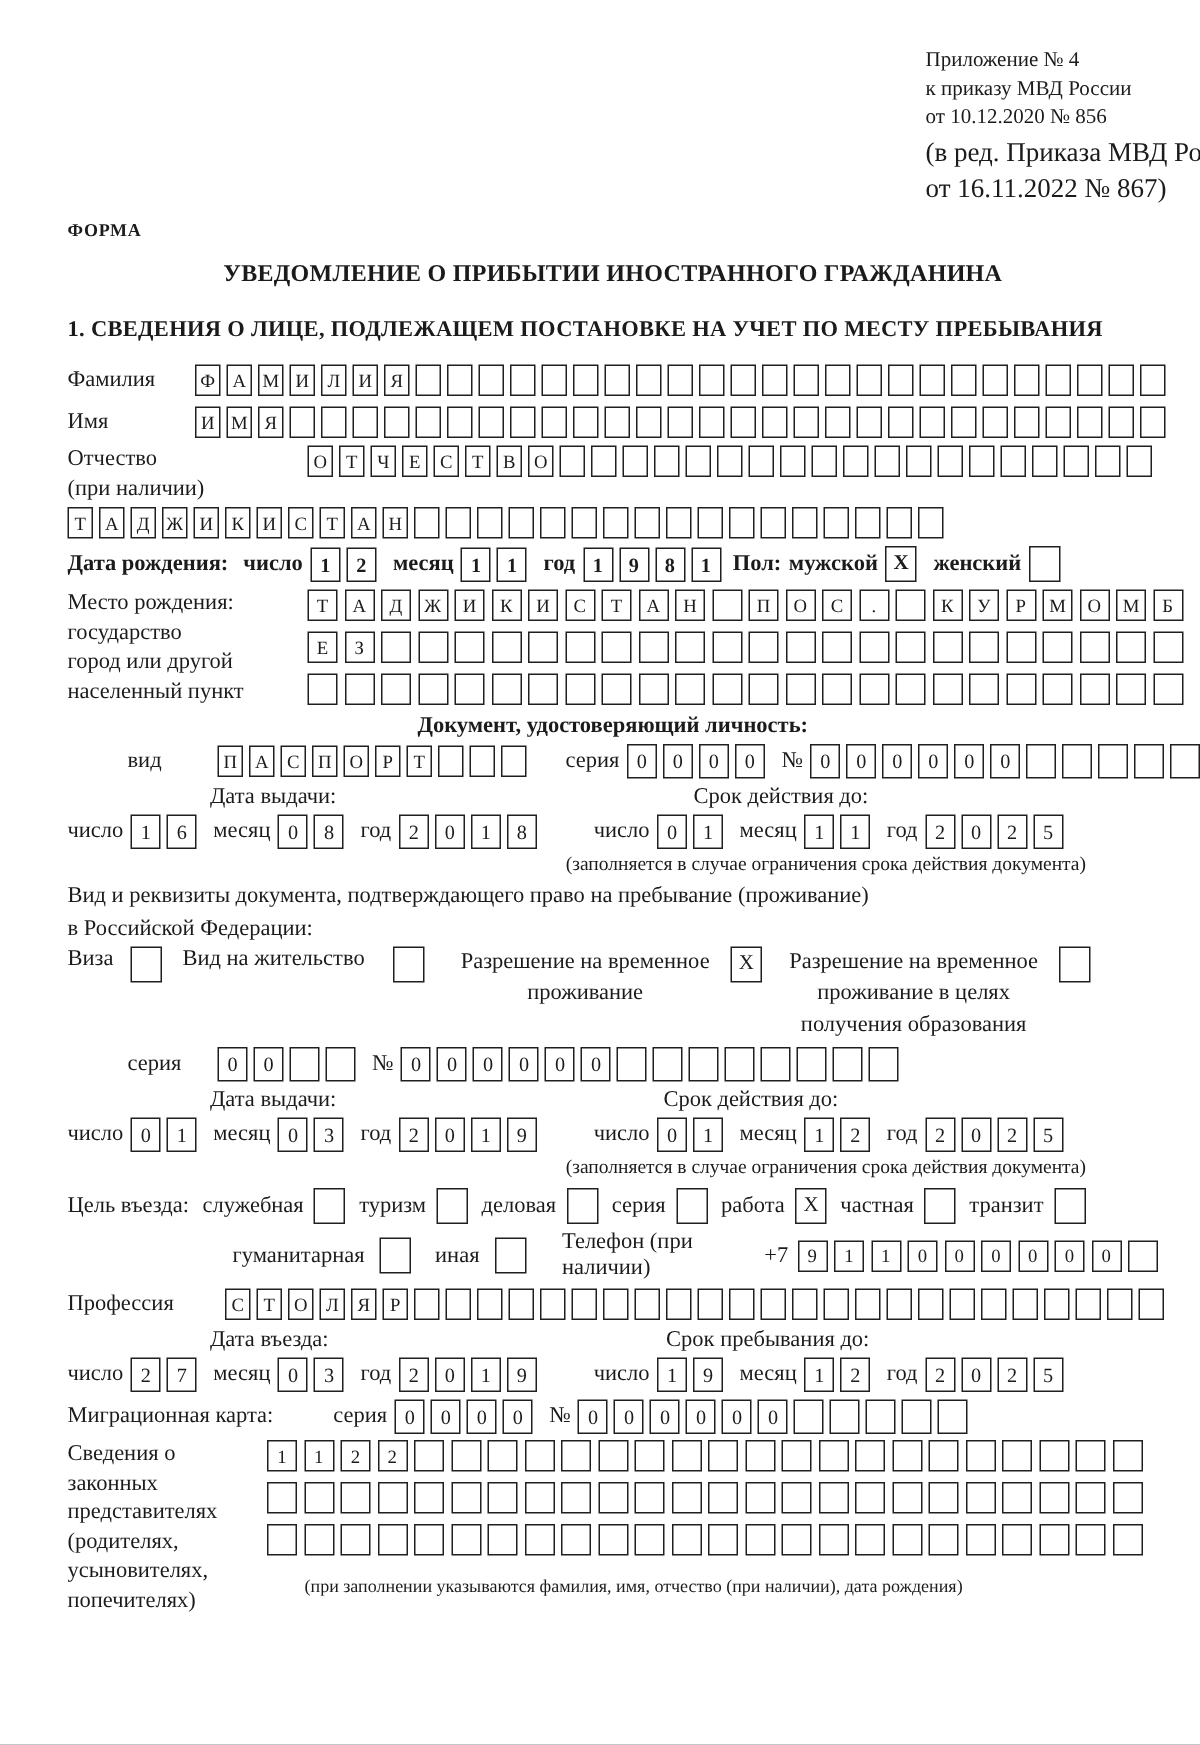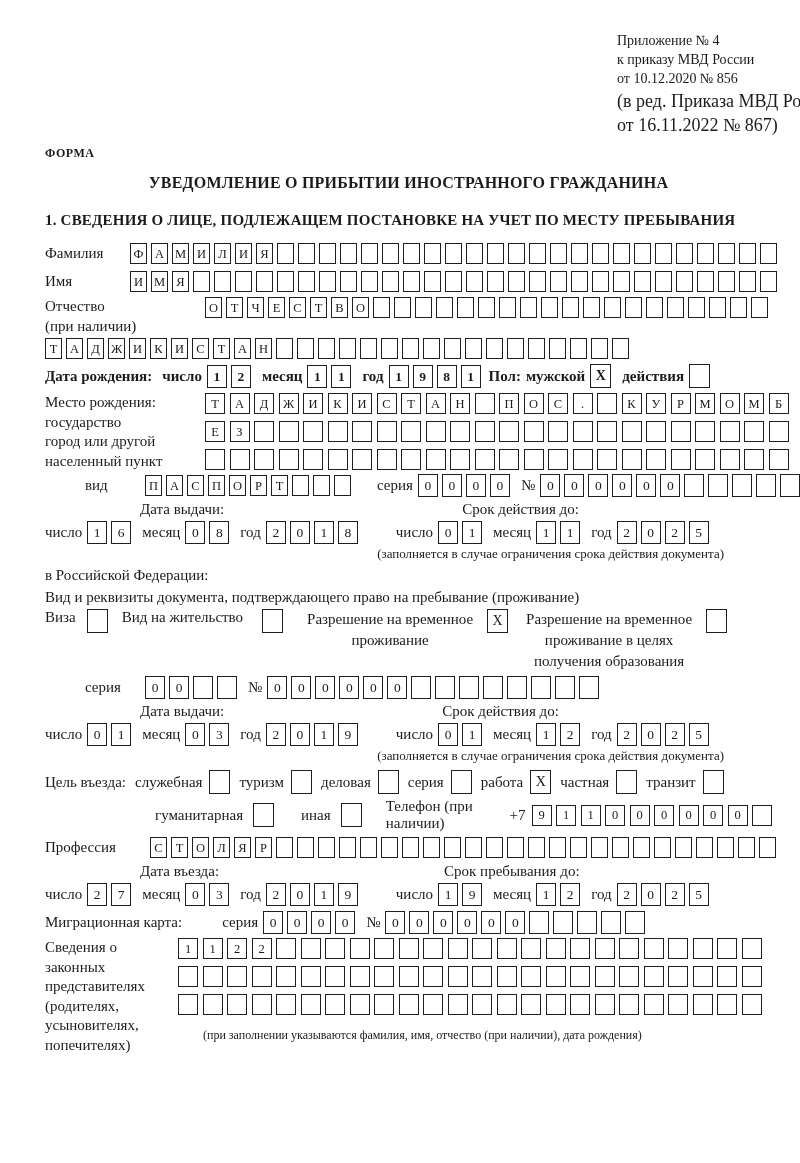--- a/index.html
+++ b/index.html
@@ -36,21 +36,21 @@
   .cells.wide{gap:4.5px;}
   .cells.wide .cell{flex-basis:20px;width:20px;}
   .cells.date{gap:4px;}
   .cells.date .cell{flex-basis:20px;width:20px;height:23px;font-size:13.5px;}
   .cells.box .cell{flex-basis:21px;width:21px;height:24px;font-size:14px;}
   .cellcol{display:flex;flex-direction:column;gap:7px;}
   
   .dl{margin:0 5px 0 11px;}
   .dl0{margin-right:5px;}
   .ml6{margin-left:6px;}  .ml8{margin-left:8px;}  .ml10{margin-left:10px;}
-  .ml14{margin-left:14px;}.ml18{margin-left:18px;}.ml20{margin-left:27px;}
+  .ml14{margin-left:14px;}.ml18{margin-left:18px;}.ml20{margin-left:16px;}
   .ml24{margin-left:24px;}.ml26{margin-left:26px;}.ml40{margin-left:40px;}
   .ml55{margin-left:38px;}.ml110{margin-left:110px;}
   .pl{margin-left:9px;margin-right:7px;}
   .optlbl{text-align:center;line-height:1.4;}
   .doc-heading{text-align:center;font-weight:bold;font-size:15px;margin-top:5px;}
   .dh{margin-top:4px;font-size:15px;display:flex;}
   .dh .dh1{margin-left:95px;}
   .dh .dh2a{margin-left:238px;}
   .dh .dh2b{margin-left:218px;}
   .dh .dh2c{margin-left:225px;}
@@ -246,21 +246,21 @@
         <span class="cell">1</span>
         <span class="cell">9</span>
         <span class="cell">8</span>
         <span class="cell">1</span>
       </span>
     <span class="dl ml8">Пол:</span>
     <span class="dl0">мужской</span>
     <span class="cells box">
         <span class="cell">X</span>
       </span>
-    <span class="dl">действия</span>
+    <span class="dl">женский</span>
     <span class="cells box">
         <span class="cell"></span>
       </span>
   </div>
 
   <div class="row top r-birthplace">
     <div class="lbl w160 lines">
       <div>Место рождения:</div>
       <div>государство</div>
       <div>город или другой</div>
@@ -341,20 +341,21 @@
           <span class="cell"></span>
           <span class="cell"></span>
           <span class="cell"></span>
           <span class="cell"></span>
           <span class="cell"></span>
           <span class="cell"></span>
         </span>
     </div>
   </div>
 
+  <div class="doc-heading">Документ, удостоверяющий личность:</div>
 
   <div class="row r-dockind">
     <span class="lbl w60">вид</span>
     <span class="cells">
         <span class="cell">П</span>
         <span class="cell">А</span>
         <span class="cell">С</span>
         <span class="cell">П</span>
         <span class="cell">О</span>
         <span class="cell">Р</span>
@@ -423,22 +424,22 @@
     <span class="cells date">
         <span class="cell">2</span>
         <span class="cell">0</span>
         <span class="cell">2</span>
         <span class="cell">5</span>
       </span>
   </div>
 
   <div class="note">(заполняется в случае ограничения срока действия документа)</div>
 
+  <div class="plain">Вид и реквизиты документа, подтверждающего право на пребывание (проживание)</div>
   <div class="plain">в Российской Федерации:</div>
-  <div class="plain">Вид и реквизиты документа, подтверждающего право на пребывание (проживание)</div>
 
   <div class="row top r-visa">
     <span class="dl0">Виза</span>
     <span class="cells box ml6">
         <span class="cell"></span>
       </span>
     <span class="dl ml14">Вид на жительство</span>
     <span class="cells box ml14">
         <span class="cell"></span>
       </span>

